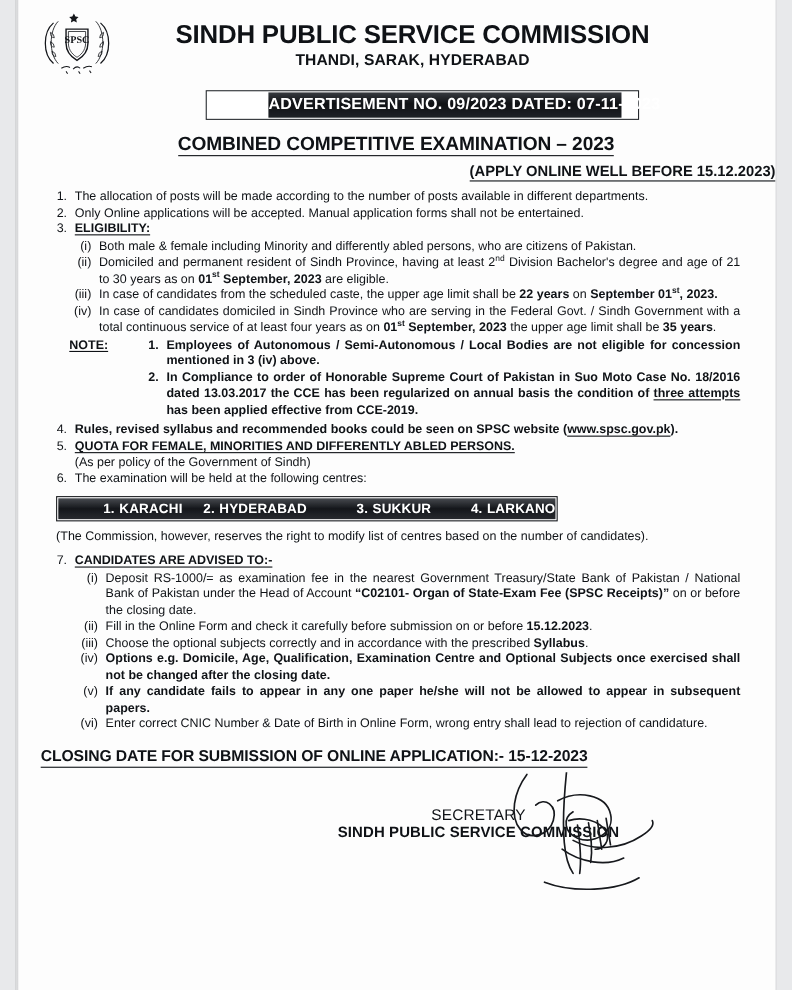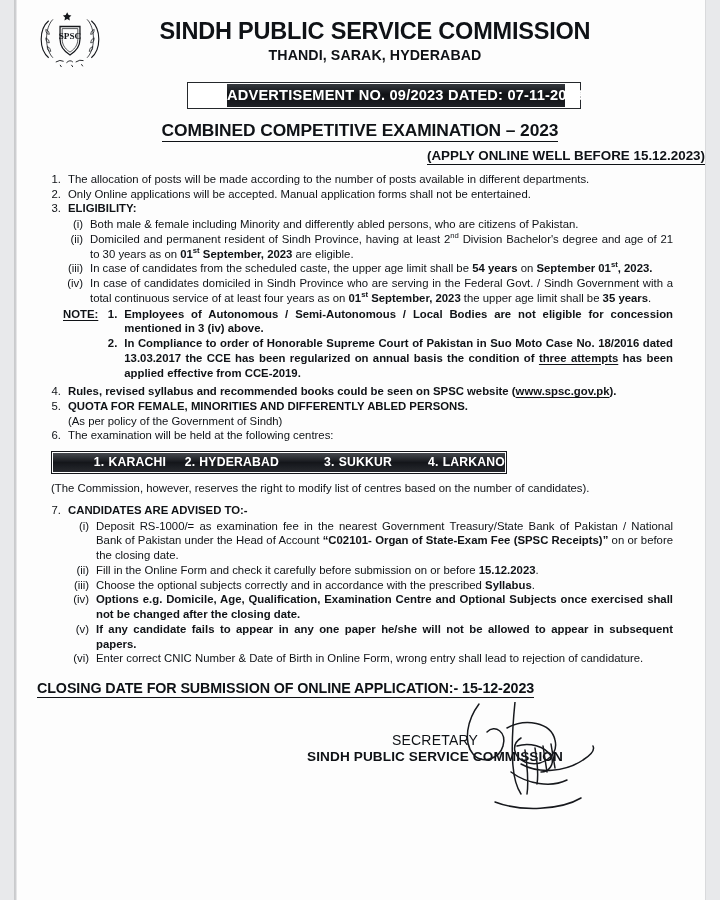--- a/index.html
+++ b/index.html
@@ -74,21 +74,21 @@
     background: #fff;
   }
   .banner-inner {
     background: linear-gradient(180deg,#3b3e43 0%,#16181b 45%,#24262a 100%);
     color: #ffffff;
     text-align: center;
     font-size: 14.6px;
     font-weight: bold;
     letter-spacing: 0.2px;
     padding: 3px 0 4px;
-    margin: 0 14px 0 38px;
+    margin: 0 14px 0 55px;
     white-space: nowrap;
   }
 
   
   .exam-title {
     text-align: center;
     font-size: 17.4px;
     font-weight: bold;
     margin-top: 11px;
     letter-spacing: -0.1px;
@@ -112,27 +112,27 @@
   .num {
     flex: 0 0 auto;
     text-align: right;
     padding-right: 7px;
   }
   .num.n1 { width: 20px; }
   .txt { flex: 1 1 auto; text-align: justify; }
   .txt.nj { text-align: left; }
   .b { font-weight: bold; }
   .u { text-decoration: underline; text-underline-offset: 1.5px; }
-  .ul-head { font-weight: bold; text-underline-offset: 2px; }
+  .ul-head { font-weight: bold; text-decoration: underline; text-underline-offset: 2px; }
   sup { font-size: 0.68em; vertical-align: super; line-height: 0; }
 
   .sub { margin-left: 22px; margin-top: 1px; }
   .sub .num { width: 20px; }
 
-  .note-wrap { margin-left: 22px; margin-top: 1px; display: flex; }
+  .note-wrap { margin-left: 22px; margin-top: 1px; display: flex; gap: 27px; }
   .note-label {
     flex: 0 0 auto;
     font-weight: bold;
     text-decoration: underline;
     text-underline-offset: 2px;
     padding-right: 5px;
   }
   .note-items { flex: 1 1 auto; }
   .note-items .row { font-weight: bold; }
   .note-items .num { width: 14px; }
@@ -273,21 +273,21 @@
         <div class="row">
           <div class="num">(i)</div>
           <div class="txt">Both male &amp; female including Minority and differently abled persons, who are citizens of Pakistan.</div>
         </div>
         <div class="row">
           <div class="num">(ii)</div>
           <div class="txt"><span>Domiciled and permanent resident of Sindh Province, having at least 2</span><sup>nd</sup><span> Division Bachelor's degree and age of 21 to 30 years as on </span><span class="b">01</span><sup class="b">st</sup><span class="b"> September, 2023</span><span> are eligible.</span></div>
         </div>
         <div class="row">
           <div class="num">(iii)</div>
-          <div class="txt"><span>In case of candidates from the scheduled caste, the upper age limit shall be </span><span class="b">54 years</span><span> on </span><span class="b">September 01</span><sup class="b">st</sup><span class="b">, 2023.</span></div>
+          <div class="txt"><span>In case of candidates from the scheduled caste, the upper age limit shall be </span><span class="b">22 years</span><span> on </span><span class="b">September 01</span><sup class="b">st</sup><span class="b">, 2023.</span></div>
         </div>
         <div class="row">
           <div class="num">(iv)</div>
           <div class="txt"><span>In case of candidates domiciled in Sindh Province who are serving in the Federal Govt. / Sindh Government with a total continuous service of at least four years as on </span><span class="b">01</span><sup class="b">st</sup><span class="b"> September, 2023</span><span> the upper age limit shall be </span><span class="b">35 years</span><span>.</span></div>
         </div>
       </div>
 
       <div class="note-wrap">
         <div class="note-label">NOTE:</div>
         <div class="note-items">

